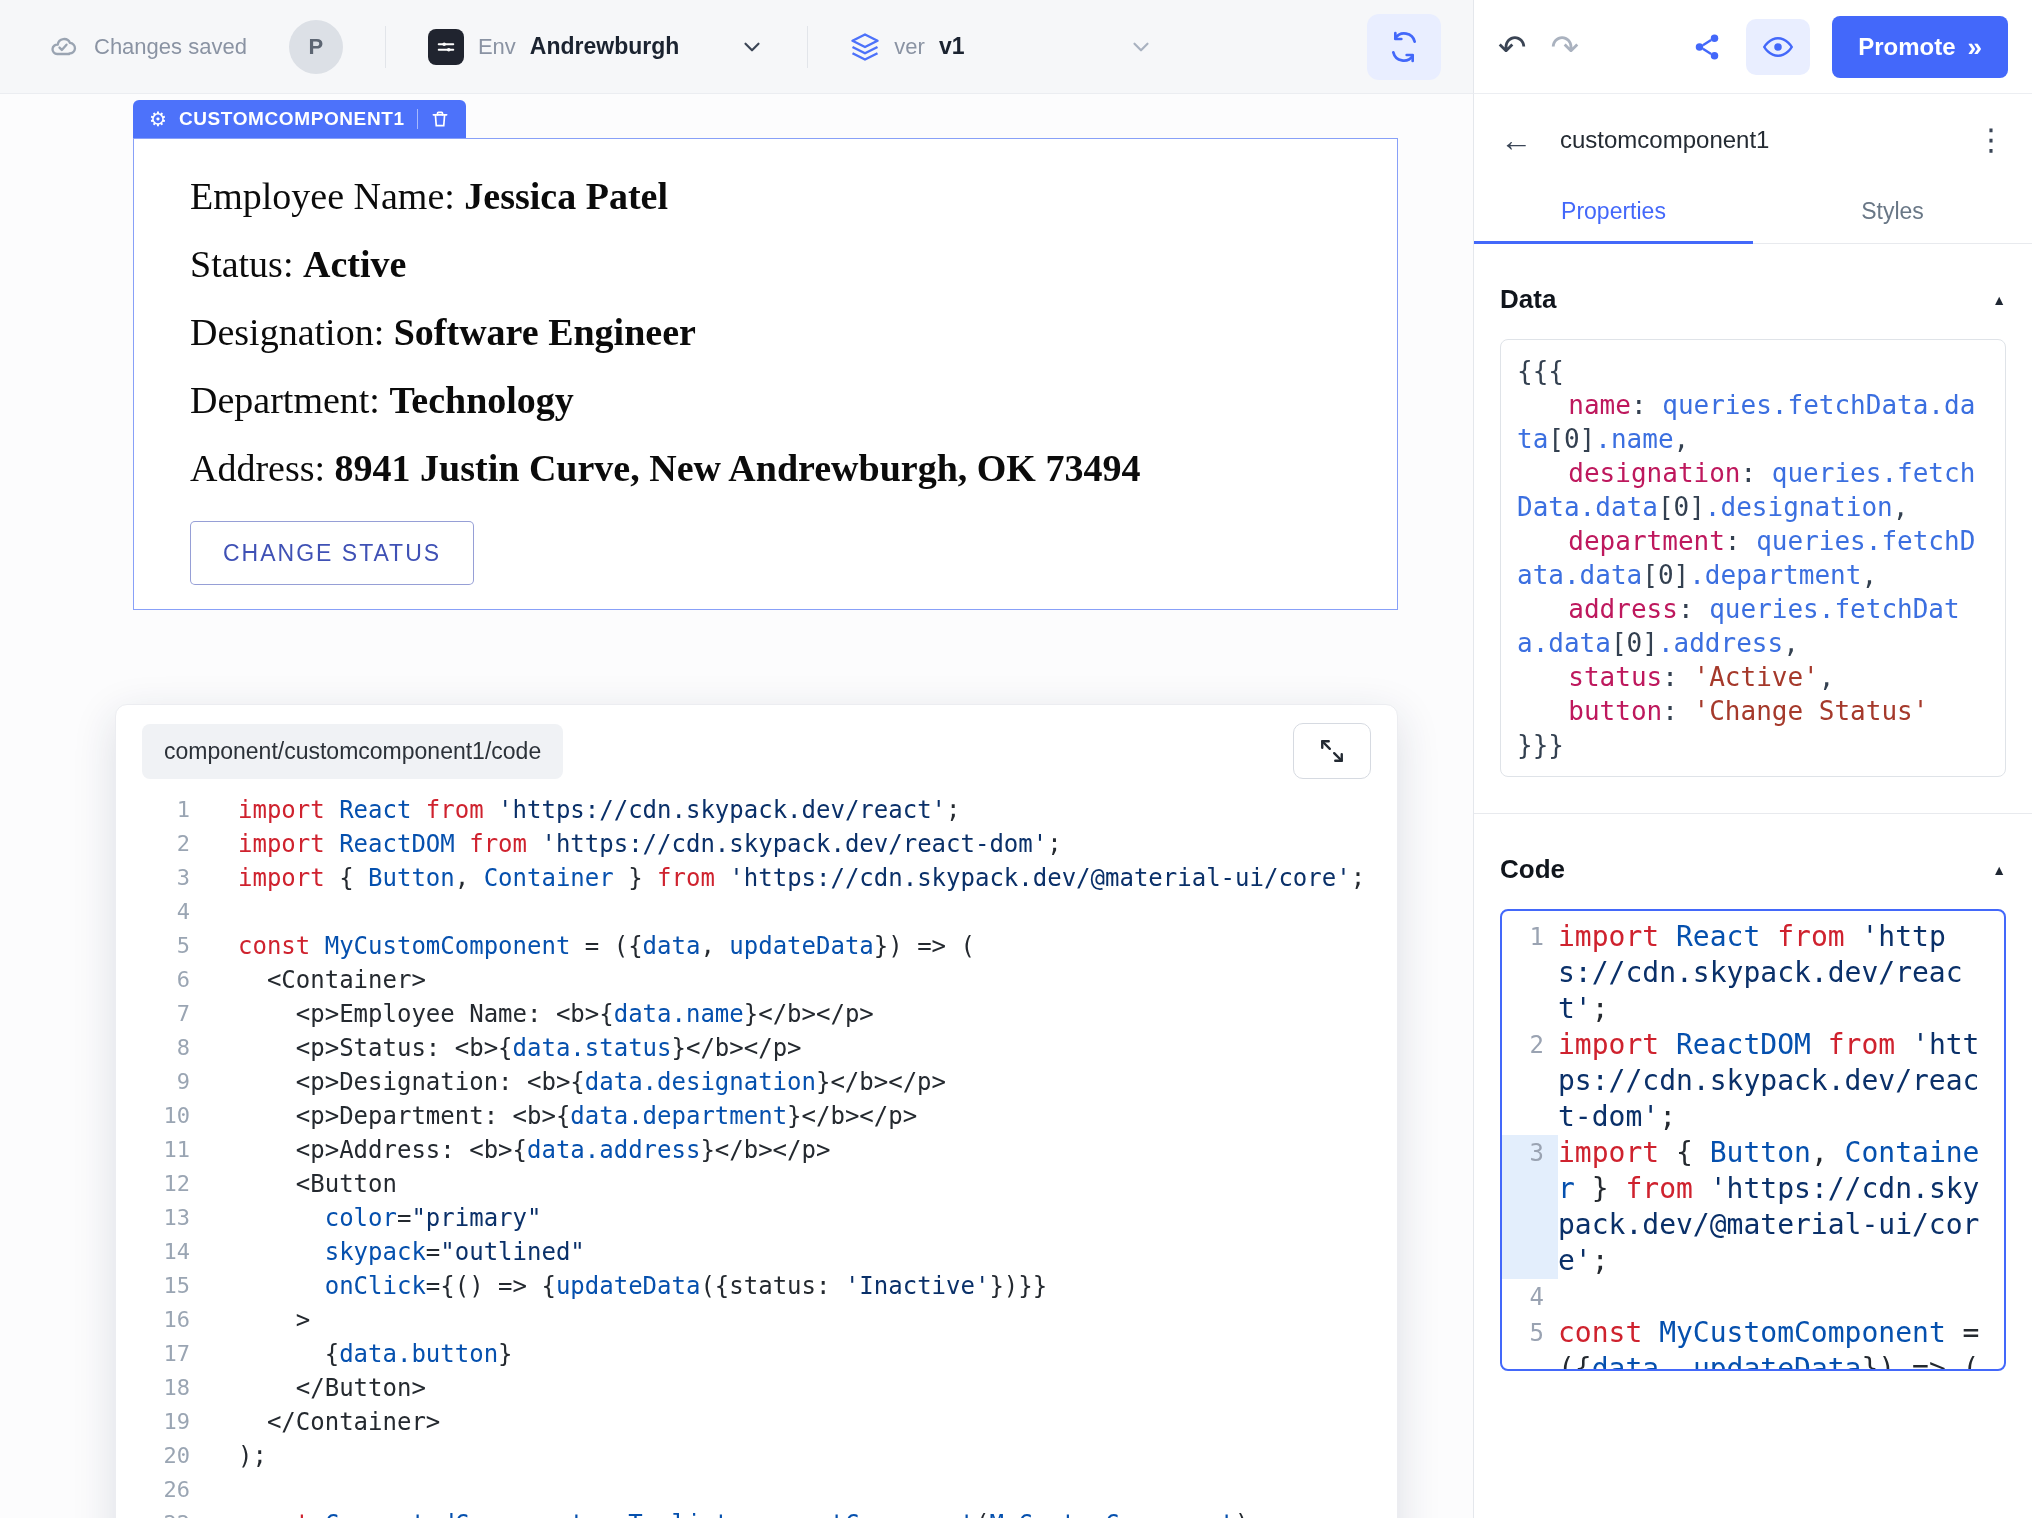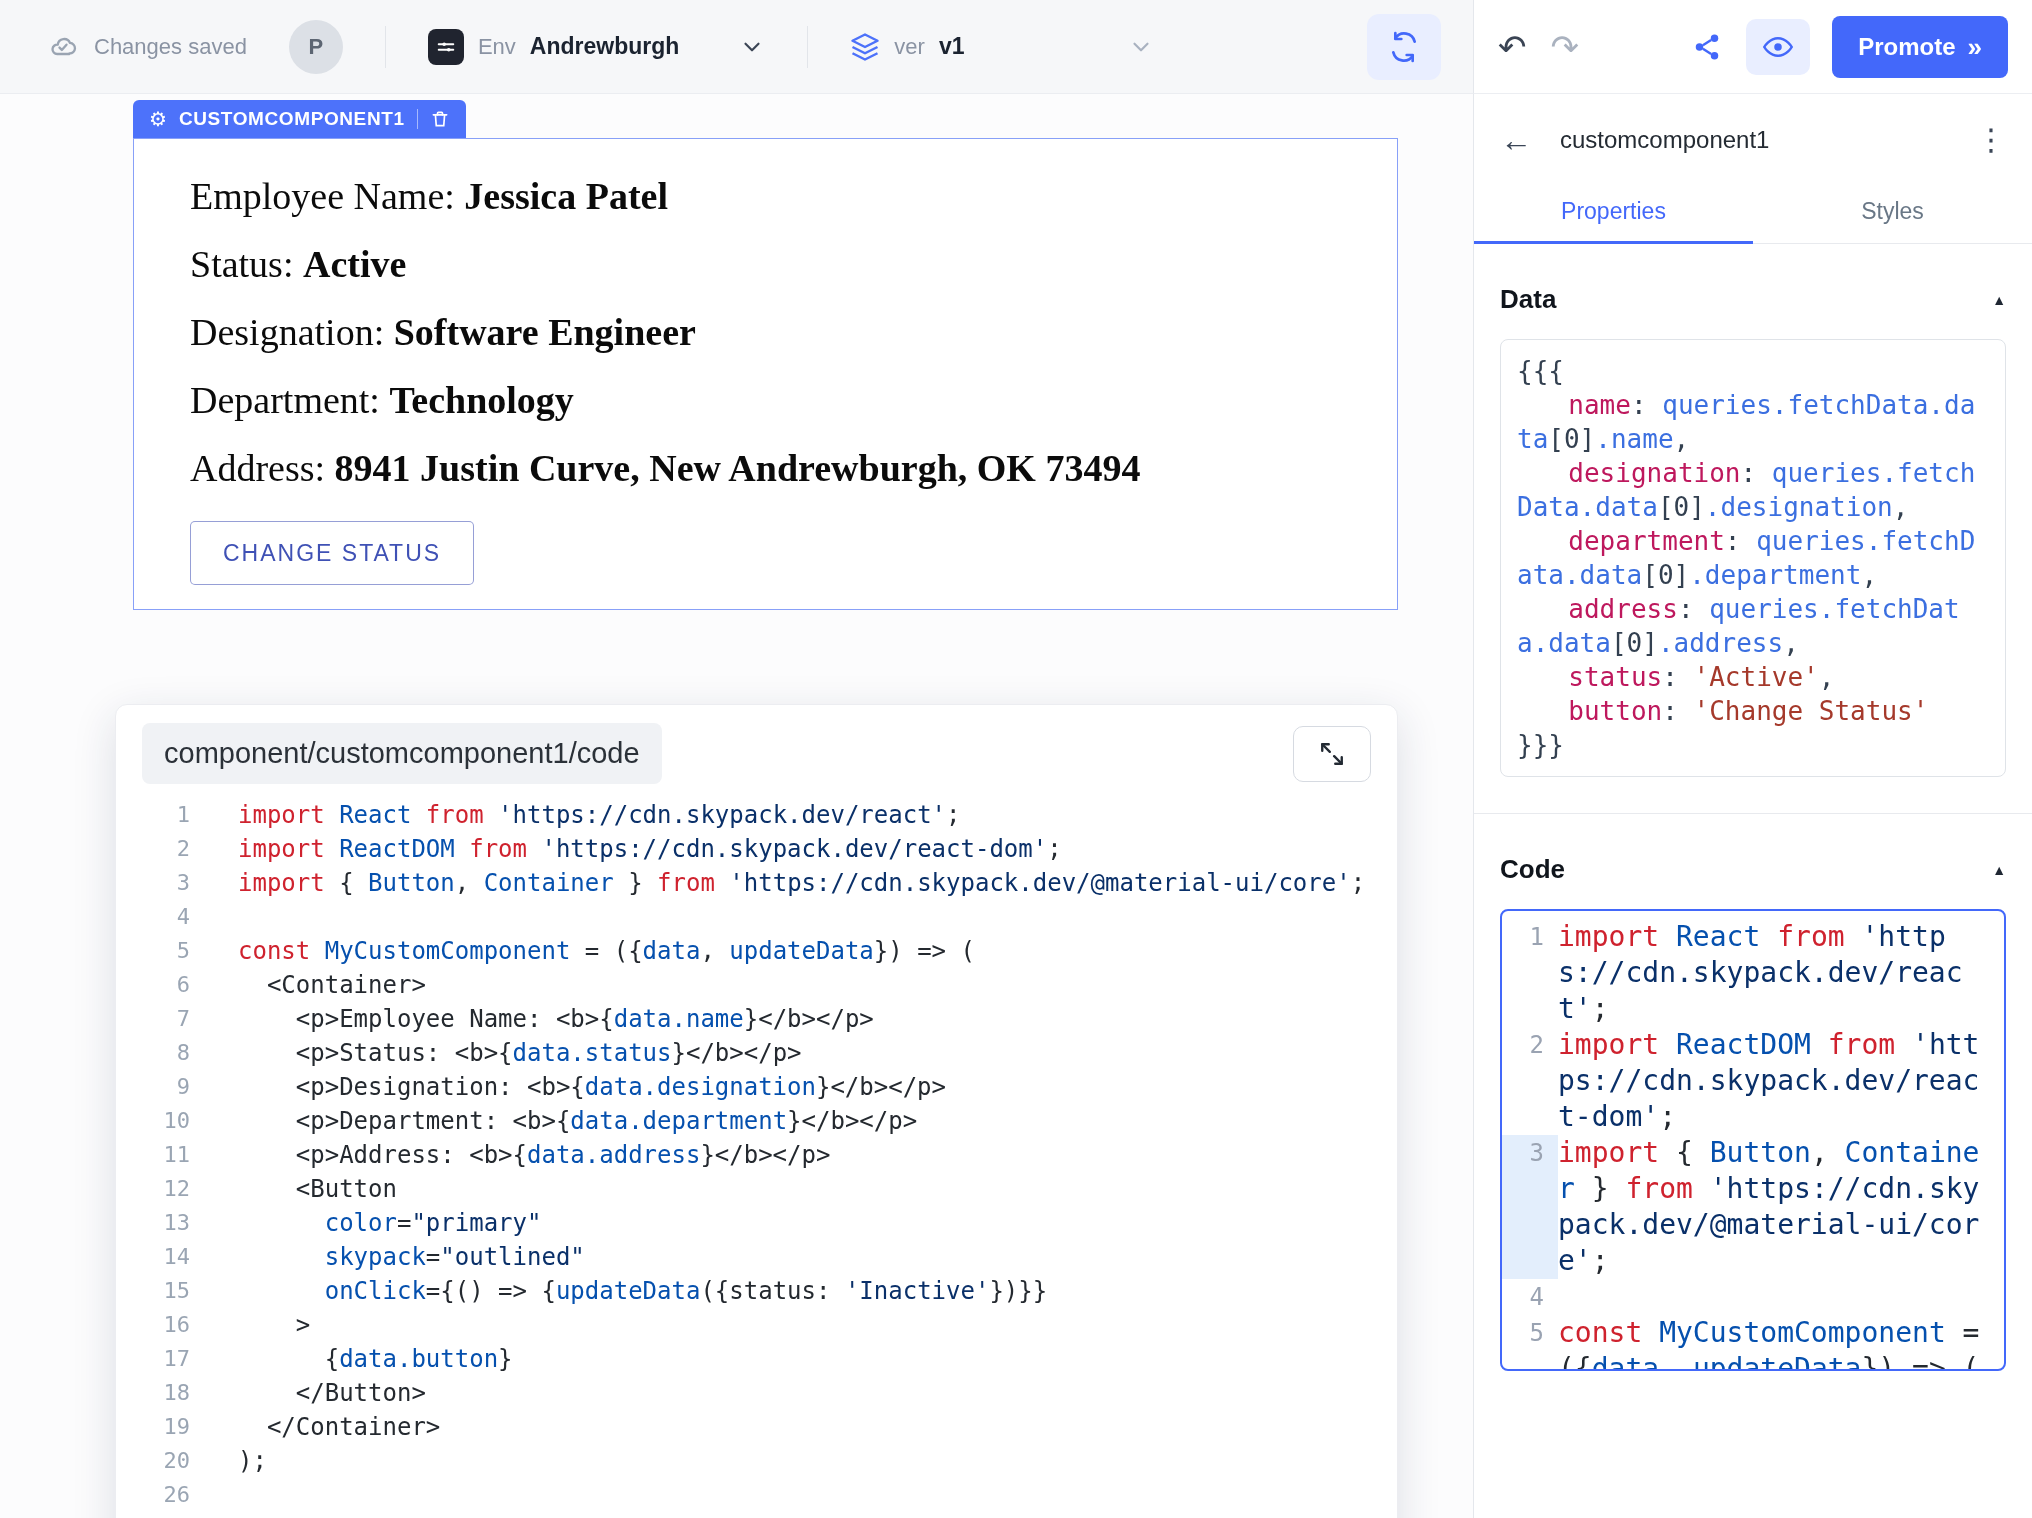--- a/index.html
+++ b/index.html
@@ -46,21 +46,21 @@
     border:1px solid #88a0f8;padding:38px 40px 0 56px;}
   .w-field{font-family:"Liberation Serif", serif;font-size:38px;line-height:38px;color:#0b0b0b;margin-bottom:30px;}
   .mui-btn{display:inline-block;margin-top:4px;height:64px;line-height:62px;padding:0 32px;background:#fff;
     border:1px solid rgba(63,81,181,.55);border-radius:5px;color:#3f51b5;font-size:23px;font-weight:500;
     letter-spacing:2px;cursor:pointer;font-family:"Liberation Sans", sans-serif;}
 
   
   .code-panel{position:absolute;left:115px;top:610px;width:1283px;height:900px;background:#fff;border-radius:12px;
     border:1px solid #ecedf1;box-shadow:0 12px 44px rgba(25,39,75,.14);z-index:5;overflow:hidden;}
   .panel-head{display:flex;align-items:center;justify-content:space-between;padding:18px 26px 10px 26px;}
-  .panel-chip{background:#f0f2f5;border-radius:8px;padding:14px 22px;font-size:29px;color:#2b3138;}
+  .panel-chip{background:#f0f2f5;border-radius:8px;padding:14px 22px;font-size:23px;color:#2b3138;}
   .expand-btn{width:78px;height:56px;border:1px solid #d6dae1;border-radius:10px;background:#fff;display:flex;
     align-items:center;justify-content:center;cursor:pointer;}
   #editor-code{padding:4px 0 0 18px;}
   #editor-code .code-row{display:flex;min-height:34px;}
   #editor-code .gutter-cell{flex:0 0 56px;text-align:right;font-family:"DejaVu Sans Mono", monospace;
     font-size:22px;line-height:34px;color:#9aa5b3;}
   #editor-code .code-text{font-family:"DejaVu Sans Mono", monospace;font-size:24px;line-height:34px;
     white-space:pre;margin-left:48px;color:#24292f;}
 
   

